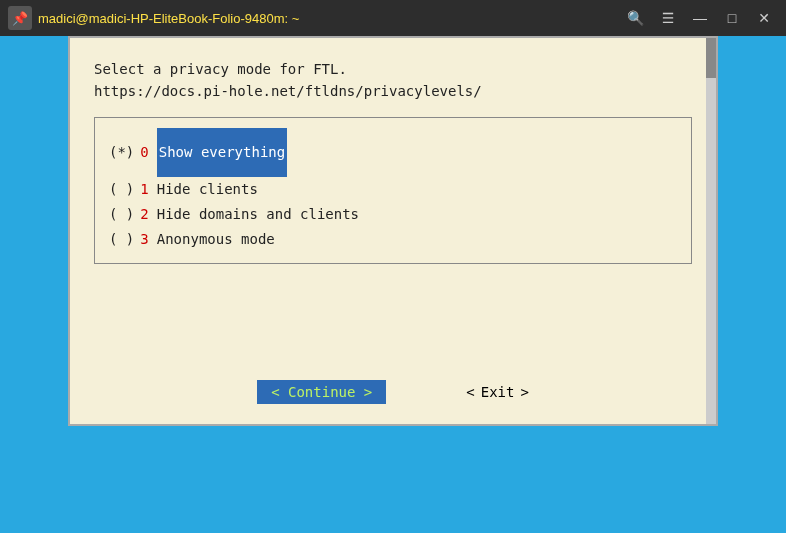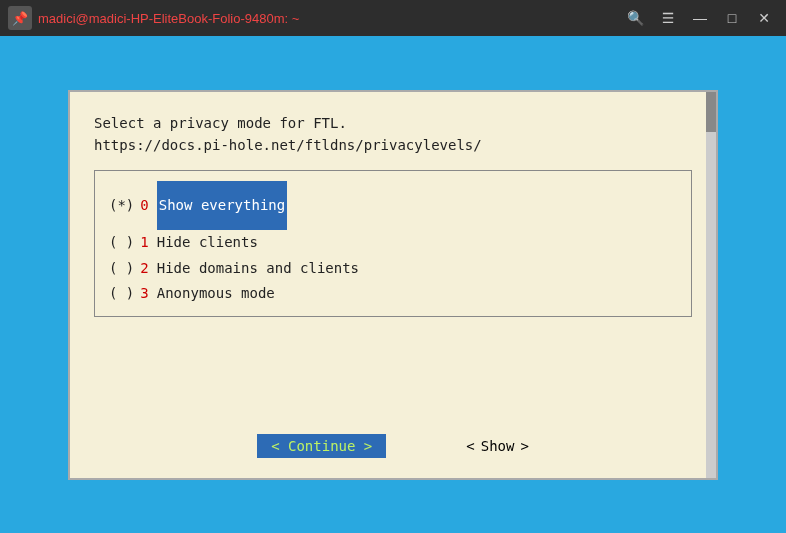--- a/index.html
+++ b/index.html
@@ -35,21 +35,21 @@
       background: #555;
       border-radius: 3px;
       display: flex;
       align-items: center;
       justify-content: center;
       color: #ccc;
       font-size: 13px;
     }
 
     .titlebar-title {
-      color: #ef4444;
+      color: #fde047;
       font-size: 13px;
       font-family: sans-serif;
     }
 
     .titlebar-controls {
       display: flex;
       align-items: center;
       gap: 4px;
     }
 
@@ -66,21 +66,20 @@
       justify-content: center;
       border-radius: 3px;
     }
 
     
     .terminal-bg {
       width: 786px;
       height: 497px;
       background: #29a8e0;
       display: flex;
-      align-items: center;
       justify-content: center;
     }
 
     
     .dialog {
       width: 650px;
       height: 390px;
       background: #f5f0d8;
       border: 2px solid #aaa;
       display: flex;
@@ -237,20 +236,20 @@
         <span class="radio-number">3</span>
         <span class="radio-label">Anonymous mode</span>
       </div>
 
     </div>
 
     <div class="dialog-buttons">
       <button class="btn-continue">&lt; Continue &gt;</button>
       <div style="display:flex;align-items:center;gap:6px;font-family:monospace;font-size:14px;cursor:pointer;">
         <span>&lt;</span>
-        <span>Show</span>
+        <span>Exit</span>
         <span>&gt;</span>
       </div>
     </div>
 
   </div>
 
 </div>
 
 </body></html>

